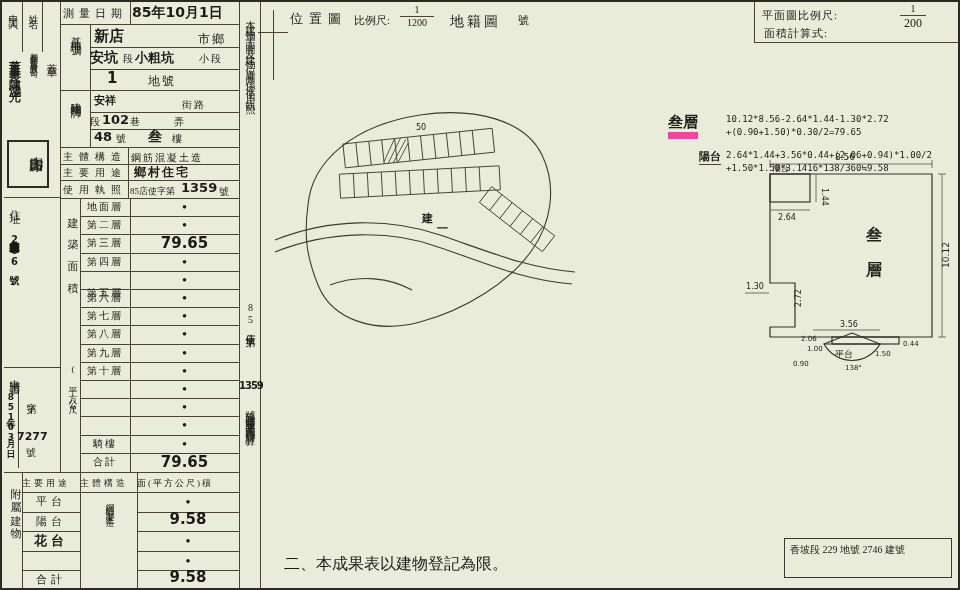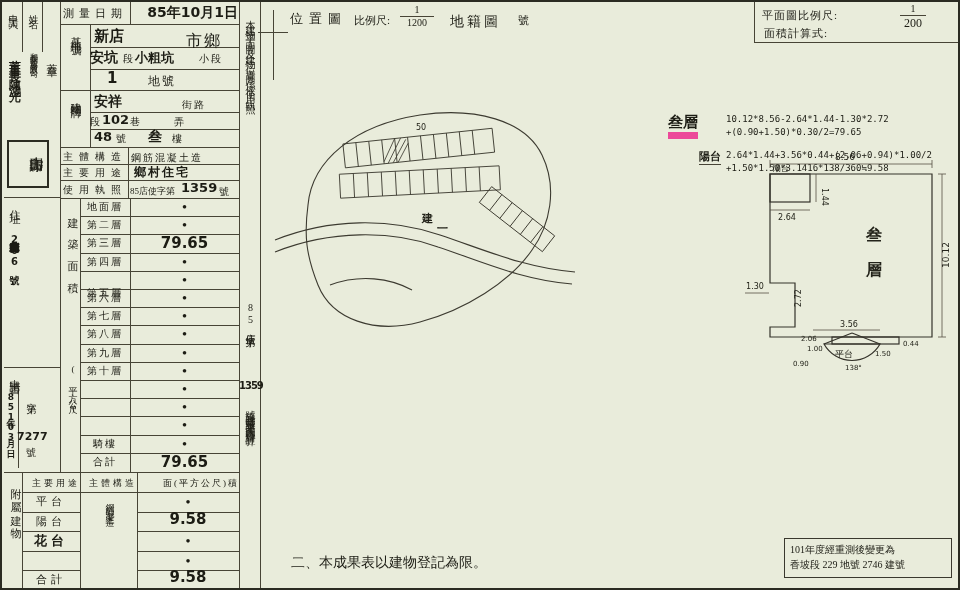--- a/index.html
+++ b/index.html
@@ -4,21 +4,21 @@
 <style>
   html,body{margin:0;padding:0;background:#d8dac9;}
   #page{position:relative;width:960px;height:590px;background:#e9ecdb;border:2px solid #2b2b22;
         box-sizing:border-box;font-family:"Liberation Serif",serif;color:#1c1c14;overflow:hidden;}
   .abs{position:absolute;}
   .hl{position:absolute;height:1px;background:#474436;}
   .vl{position:absolute;width:1px;background:#474436;}
   .v{writing-mode:vertical-rl;text-orientation:upright;}
   .hand{font-family:"DejaVu Sans",sans-serif;font-weight:700;}
   .fm{font-family:"DejaVu Sans Mono","DejaVu Sans",monospace;}
-  .cen{text-align:right;}
+  .cen{text-align:left;}
   .fl{position:absolute;left:79px;width:48px;height:18px;line-height:18px;text-align:center;font-size:10px;letter-spacing:2px;}
   .fv{position:absolute;left:128px;width:109px;height:18px;line-height:18px;text-align:center;}
   .dotv{font-size:13px;font-weight:bold;}
   .bigv{font-size:15px;font-family:"DejaVu Sans",sans-serif;font-weight:700;}
   .al{position:absolute;left:20px;width:58px;height:19px;line-height:19px;text-align:center;font-size:11px;letter-spacing:4px;}
   .av{position:absolute;left:135px;width:102px;height:19px;line-height:19px;text-align:center;}
   .frac{position:absolute;display:flex;flex-direction:column;align-items:center;line-height:1;}
   .frac .fbar{height:1px;background:#474436;margin:1px 0;}
   svg text{fill:#23231a;font-family:"DejaVu Sans",sans-serif;}
   .stampbox{position:absolute;border:2px solid #2c2c22;display:flex;align-items:center;justify-content:center;}
@@ -96,30 +96,30 @@
   <div class="abs v hand" style="left:2px;top:390px;height:76px;font-size:9px">85年10月3日</div>
   <div class="abs v" style="left:22px;top:392px;height:28px;font-size:10px;letter-spacing:2px">字第</div>
   <div class="abs hand" style="left:15px;top:428px;font-size:11px">7277</div>
   <div class="abs" style="left:24px;top:444px;font-size:10px">號</div>
 
   <div class="abs" style="left:61px;top:4px;width:66px;font-size:11px;letter-spacing:5px">測量日期</div>
   <div class="abs hand cen" style="left:130px;top:2px;width:106px;font-size:14px">85年10月1日</div>
 
   <div class="abs v" style="left:66px;top:25px;height:60px;font-size:11px;letter-spacing:3px">基地地號</div>
   <div class="abs hand" style="left:92px;top:25px;font-size:15px">新店</div>
-  <div class="abs" style="left:184px;top:29px;font-size:16px;letter-spacing:2px">市鄉</div>
+  <div class="abs" style="left:196px;top:29px;font-size:12px;letter-spacing:2px">市鄉</div>
   <div class="abs hand" style="left:88px;top:47px;font-size:14px">安坑</div>
   <div class="abs" style="left:121px;top:50px;font-size:10px">段</div>
   <div class="abs hand" style="left:133px;top:47px;font-size:13px">小粗坑</div>
   <div class="abs" style="left:197px;top:50px;font-size:10px;letter-spacing:2px">小段</div>
   <div class="abs hand" style="left:105px;top:67px;font-size:15px">1</div>
   <div class="abs" style="left:146px;top:71px;font-size:12px;letter-spacing:2px">地號</div>
 
   <div class="abs v" style="left:66px;top:91px;height:52px;font-size:11px;letter-spacing:2px">建物門牌</div>
-  <div class="abs hand" style="left:92px;top:91px;font-size:14px">安祥</div>
+  <div class="abs hand" style="left:92px;top:91px;font-size:11px">安祥</div>
   <div class="abs" style="left:180px;top:96px;font-size:10px;letter-spacing:2px">街路</div>
   <div class="abs" style="left:88px;top:113px;font-size:10px">段</div>
   <div class="abs hand" style="left:100px;top:110px;font-size:13px">102</div>
   <div class="abs" style="left:128px;top:113px;font-size:10px">巷</div>
   <div class="abs" style="left:172px;top:113px;font-size:10px">弄</div>
   <div class="abs hand" style="left:92px;top:127px;font-size:13px">48</div>
   <div class="abs" style="left:114px;top:130px;font-size:10px">號</div>
   <div class="abs hand" style="left:146px;top:126px;font-size:14px">叁</div>
   <div class="abs" style="left:170px;top:130px;font-size:10px">樓</div>
 
@@ -300,20 +300,19 @@
         <line x1="231" y1="105" x2="231" y2="125"></line>
       <line x1="244" y1="105" x2="244" y2="125"></line>
         <line x1="257" y1="105" x2="257" y2="125"></line>
       <line x1="270" y1="105" x2="270" y2="125"></line>
     </g>
     <text x="146" y="30" font-size="8">50</text>
     <text x="152" y="122" font-size="11" font-weight="bold">建</text>
     <text x="167" y="132" font-size="11" font-weight="bold">一</text>
   </svg>
 
-  <div class="abs" style="left:289px;top:552px;font-size:14px">二、本成果表以建物登記為限。</div>
+  <div class="abs" style="left:282px;top:552px;font-size:16px">二、本成果表以建物登記為限。</div>
 
   <div class="abs" style="left:782px;top:536px;width:168px;height:40px;border:1px solid #3a382e;padding:3px 5px;box-sizing:border-box">
-    <div style="font-size:10px;line-height:1.5">101年度經重測後變更為</div>
     <div style="font-size:10px;line-height:1.5">香坡段 229 地號 2746 建號</div>
   </div>
 
 </div>
 
 </body></html>

